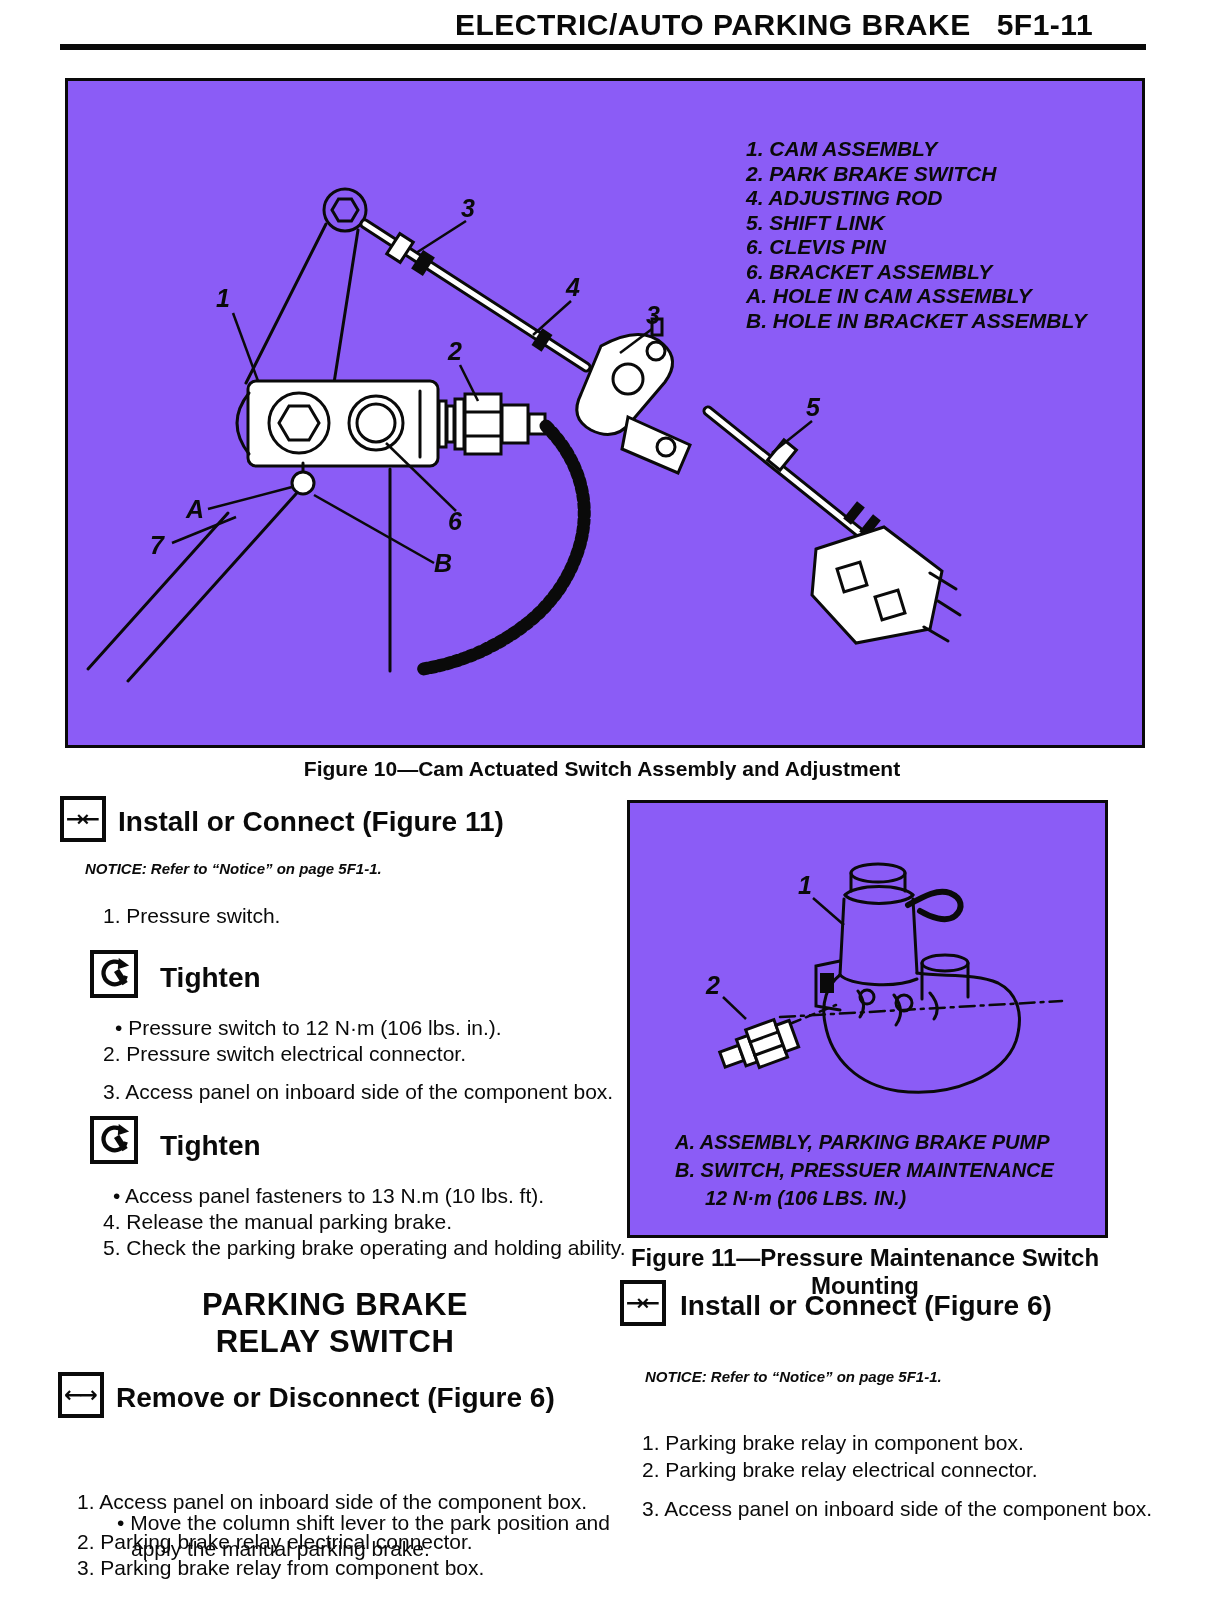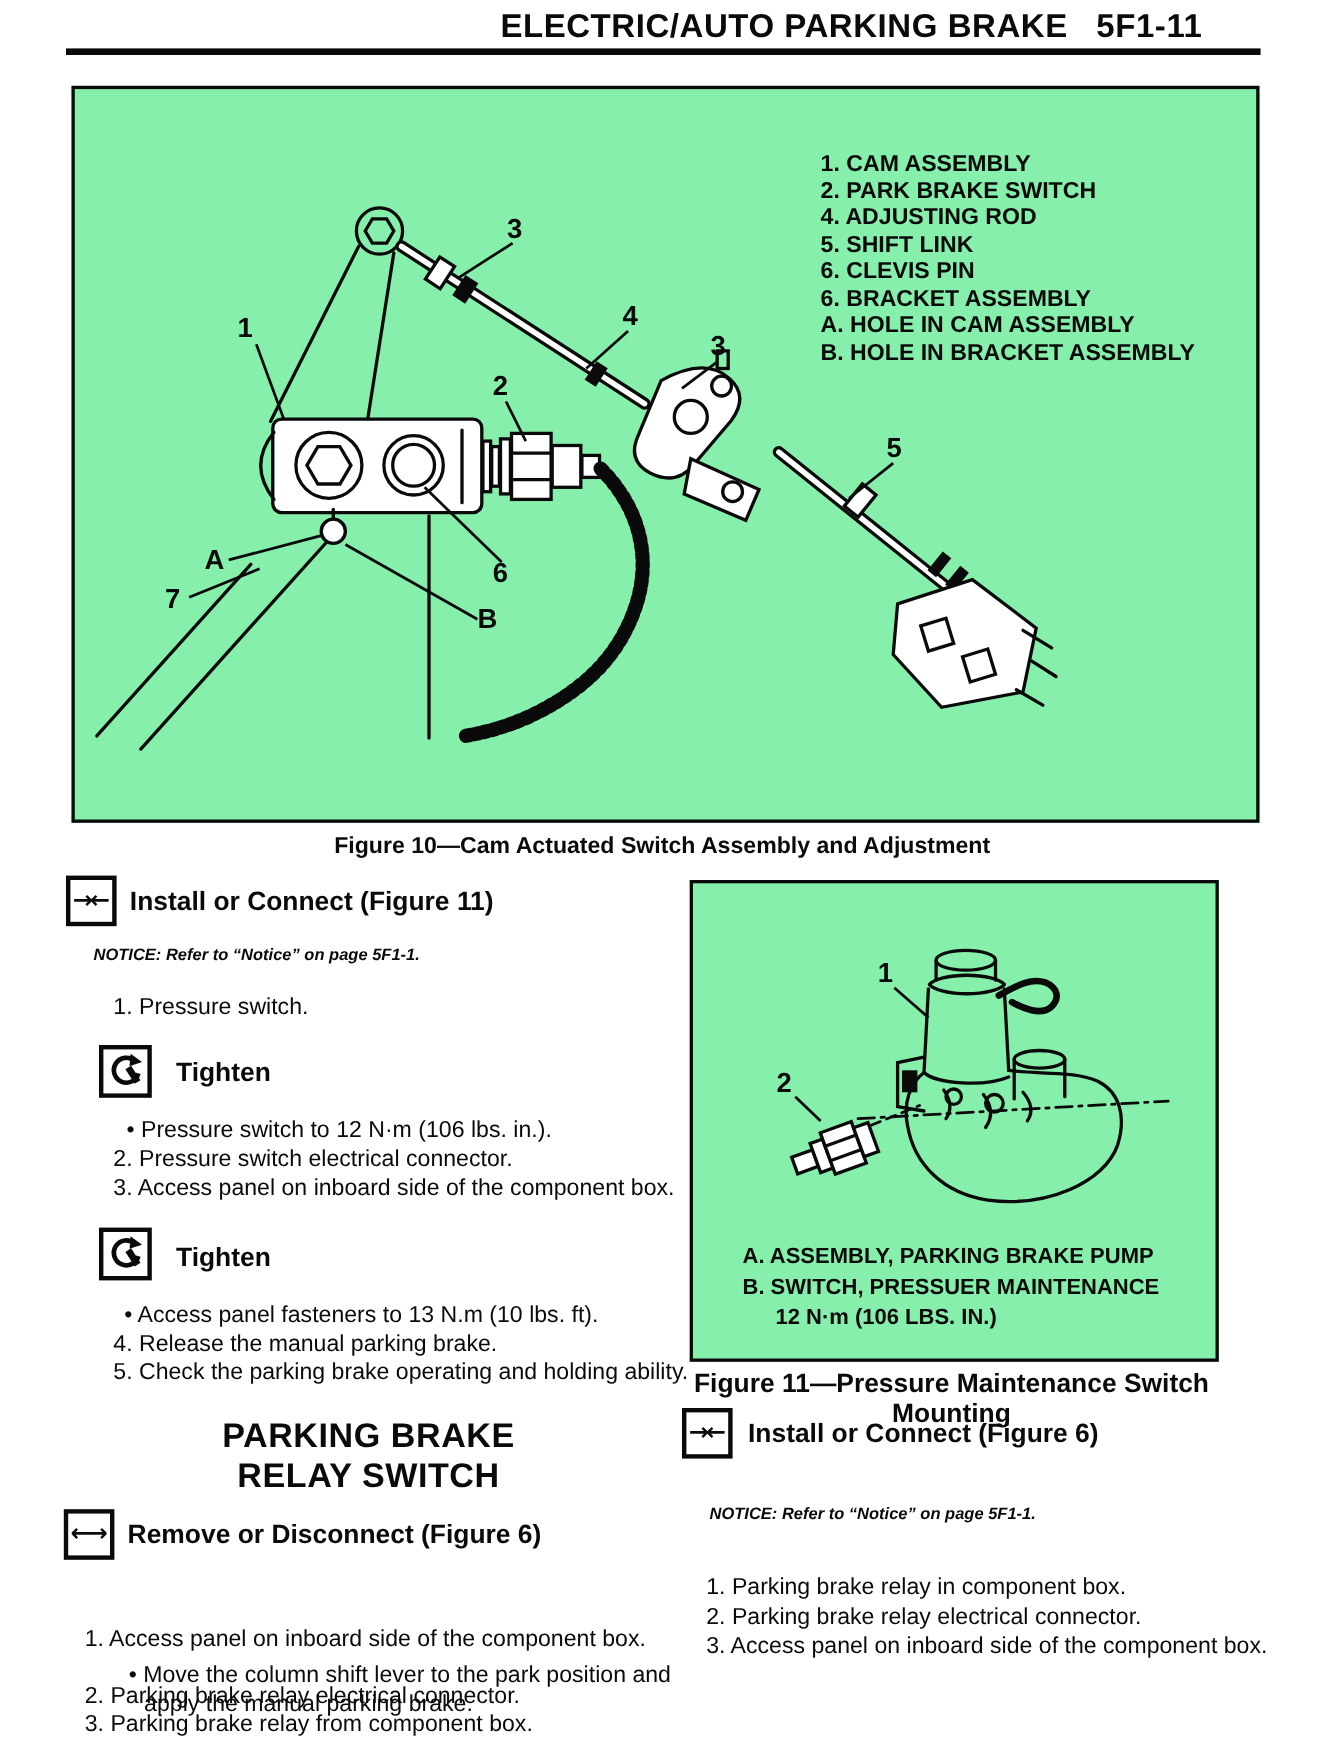--- a/index.html
+++ b/index.html
@@ -1,34 +1,34 @@
 <!DOCTYPE html>
 <html><head>
 <meta charset="utf-8">
 <style>
   html,body{margin:0;padding:0;background:#fff;}
   body{width:1216px;height:1600px;position:relative;font-family:"Liberation Sans",sans-serif;color:#0a0a0a;}
   .hdr{position:absolute;top:8px;left:416px;width:716px;text-align:center;font-weight:700;font-size:30px;letter-spacing:.5px;white-space:nowrap;}
   .hdr .pg{margin-left:26px;}
   .hdr-rule{position:absolute;left:60px;top:44px;width:1086px;height:6px;background:#0a0a0a;}
-  .figbox{position:absolute;border:3px solid #0a0a0a;background:#86efac;}
+  .figbox{position:absolute;border:3px solid #0a0a0a;background:#8b5cf6;font-style:italic;}
   .fig10{left:65px;top:78px;width:1074px;height:664px;}
   .fig11{left:627px;top:800px;width:475px;height:432px;}
   .parts{position:absolute;left:678px;top:56px;font-weight:700;font-size:21px;line-height:24.5px;white-space:nowrap;}
   .callout{position:absolute;font-weight:700;font-size:25px;line-height:1;}
   .caption{position:absolute;font-weight:700;font-size:21px;text-align:center;}
   .cap10{left:65px;top:757px;width:1074px;}
   .cap11{left:600px;top:1244px;width:530px;font-size:24px;}
   .iconbox{position:absolute;width:38px;height:38px;border:4px solid #0a0a0a;display:flex;align-items:center;justify-content:center;background:#fff;}
   .arrows{font-family:"DejaVu Sans",sans-serif;font-weight:700;font-size:22px;letter-spacing:-3px;line-height:1;padding-right:3px;}
-  .iconlabel{position:absolute;font-weight:700;font-size:24px;white-space:nowrap;}
+  .iconlabel{position:absolute;font-weight:700;font-size:28px;white-space:nowrap;}
   .txt{position:absolute;font-size:21px;line-height:26px;}
   .num{padding-left:28px;text-indent:-28px;}
   .bul{padding-left:14px;text-indent:-14px;}
-  .just{text-align:justify;}
+  .just{text-align:justify;margin-top:12px;}
   .notice{position:absolute;font-weight:700;font-style:italic;font-size:15px;white-space:nowrap;}
   .heading{position:absolute;left:65px;top:1286px;width:540px;text-align:center;font-weight:700;font-size:31px;line-height:37px;letter-spacing:.5px;}
   .fig11labels{position:absolute;left:45px;top:325px;font-weight:700;font-size:20px;line-height:28px;white-space:nowrap;}
   .fig11labels .ind{padding-left:30px;}
   svg{position:absolute;left:0;top:0;}
 </style>
 </head>
 <body>
 
 <div>

